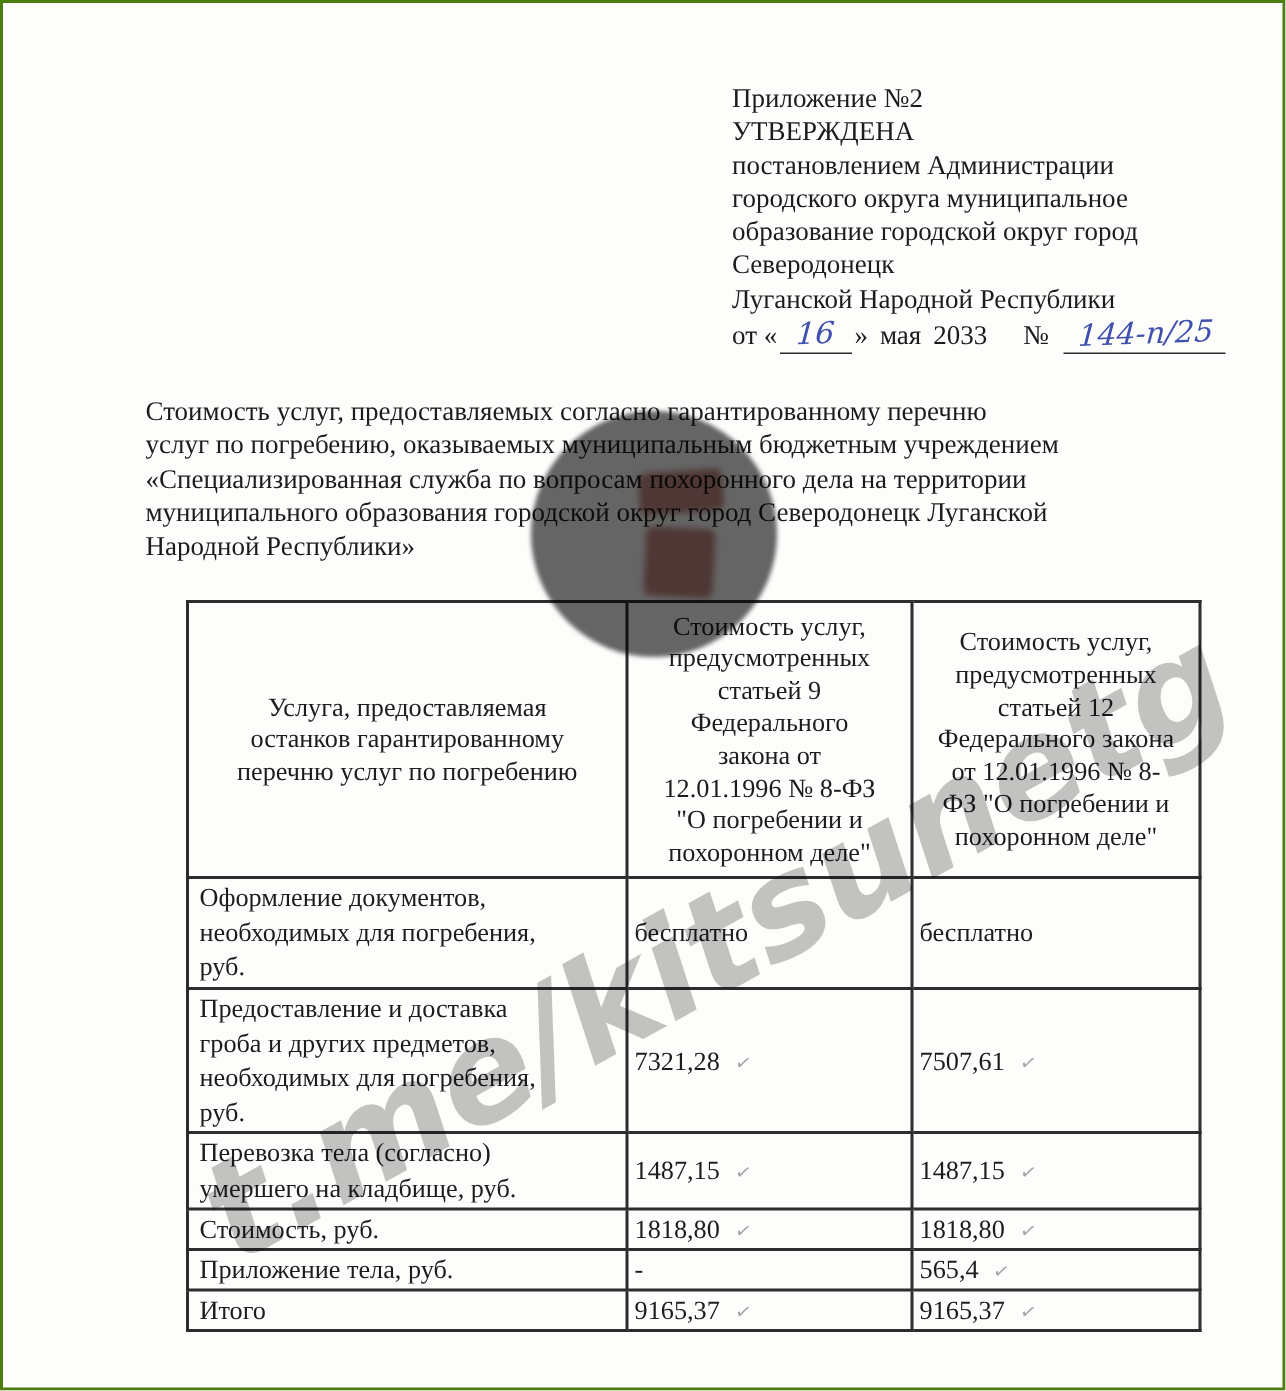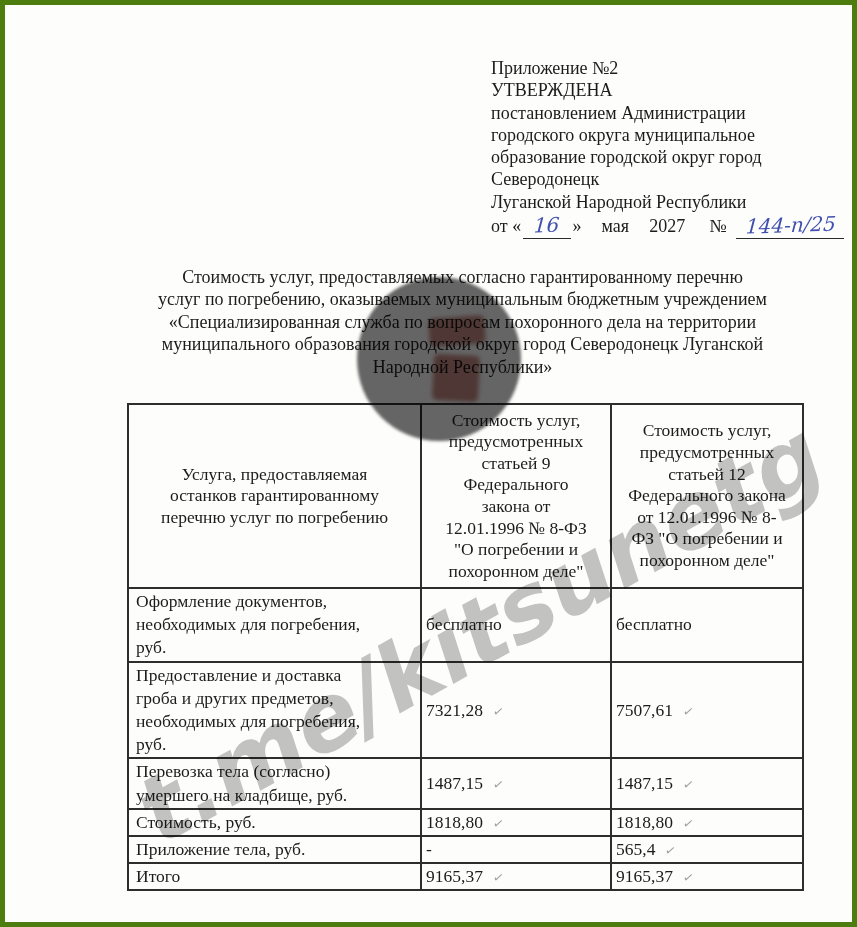--- a/index.html
+++ b/index.html
@@ -6,21 +6,21 @@
   body {
     width:857px; height:927px; position:relative;
     background:#f2f2f2;
     font-family:"Liberation Serif", serif;
     color:#1c1c1c;
     overflow:hidden;
   }
   .page {
     position:absolute; inset:0;
     background:#fdfdfc;
-    border:5px solid #4d7c0f;
+    border:2px solid #4d7c0f;
     box-sizing:border-box;
   }
   .pre { white-space:pre-line; }
 
   
   .approval {
     position:absolute; left:486px; top:52px;
     font-size:18px; line-height:22.3px;
   }
   .date-line {
@@ -41,27 +41,27 @@
     border-bottom:1.6px solid #2a2a2a;
     padding:0 11px 1px 11px;
     margin:0 2px;
   }
   .u-num {
     display:inline-block;
     border-bottom:1.6px solid #2a2a2a;
     padding:0 8px 1px 10px;
     margin-left:10px;
   }
-  .gap-month { margin-left:20px;font-family:Liberation Serif, serif; }
+  .gap-month { margin-left:8px;font-family:Liberation Serif, serif; }
   .gap-num-sign { margin-left:24px; }
 
   
   .doc-title {
     position:absolute; left:95px; top:261px; width:725px;
-    text-align:center;
+    text-align:left;
     font-size:18px; line-height:22.4px;
   }
 
   
   table.doc-table {
     position:absolute; left:122px; top:398px;
     border-collapse:collapse; table-layout:fixed;
     width:675px;
     font-size:17.5px;
     color:#1c1c1c;
@@ -140,21 +140,21 @@
 
   <div class="approval">
     <div class="pre">Приложение №2
 УТВЕРЖДЕНА
 постановлением Администрации
 городского округа муниципальное
 образование городской округ город
 Северодонецк
 Луганской Народной Республики</div>
     <div class="date-line">
-      <span>от «</span><span class="u-day"><span class="hand">16</span></span><span>»</span><span class="gap-month">мая</span><span class="gap-month">2027</span><span class="gap-num-sign">№</span><span class="u-num"><span class="hand">144-п/25</span></span>
+      <span>от «</span><span class="u-day"><span class="hand">16</span></span><span>»</span><span class="gap-month">мая</span><span class="gap-month">2033</span><span class="gap-num-sign">№</span><span class="u-num"><span class="hand">144-п/25</span></span>
     </div>
   </div>
 
   <div class="doc-title pre">Стоимость услуг, предоставляемых согласно гарантированному перечню
 услуг по погребению, оказываемых муниципальным бюджетным учреждением
 «Специализированная служба  по вопросам похоронного дела на территории
 муниципального образования городской округ город Северодонецк Луганской
 Народной Республики»</div>
 
   <table class="doc-table">

